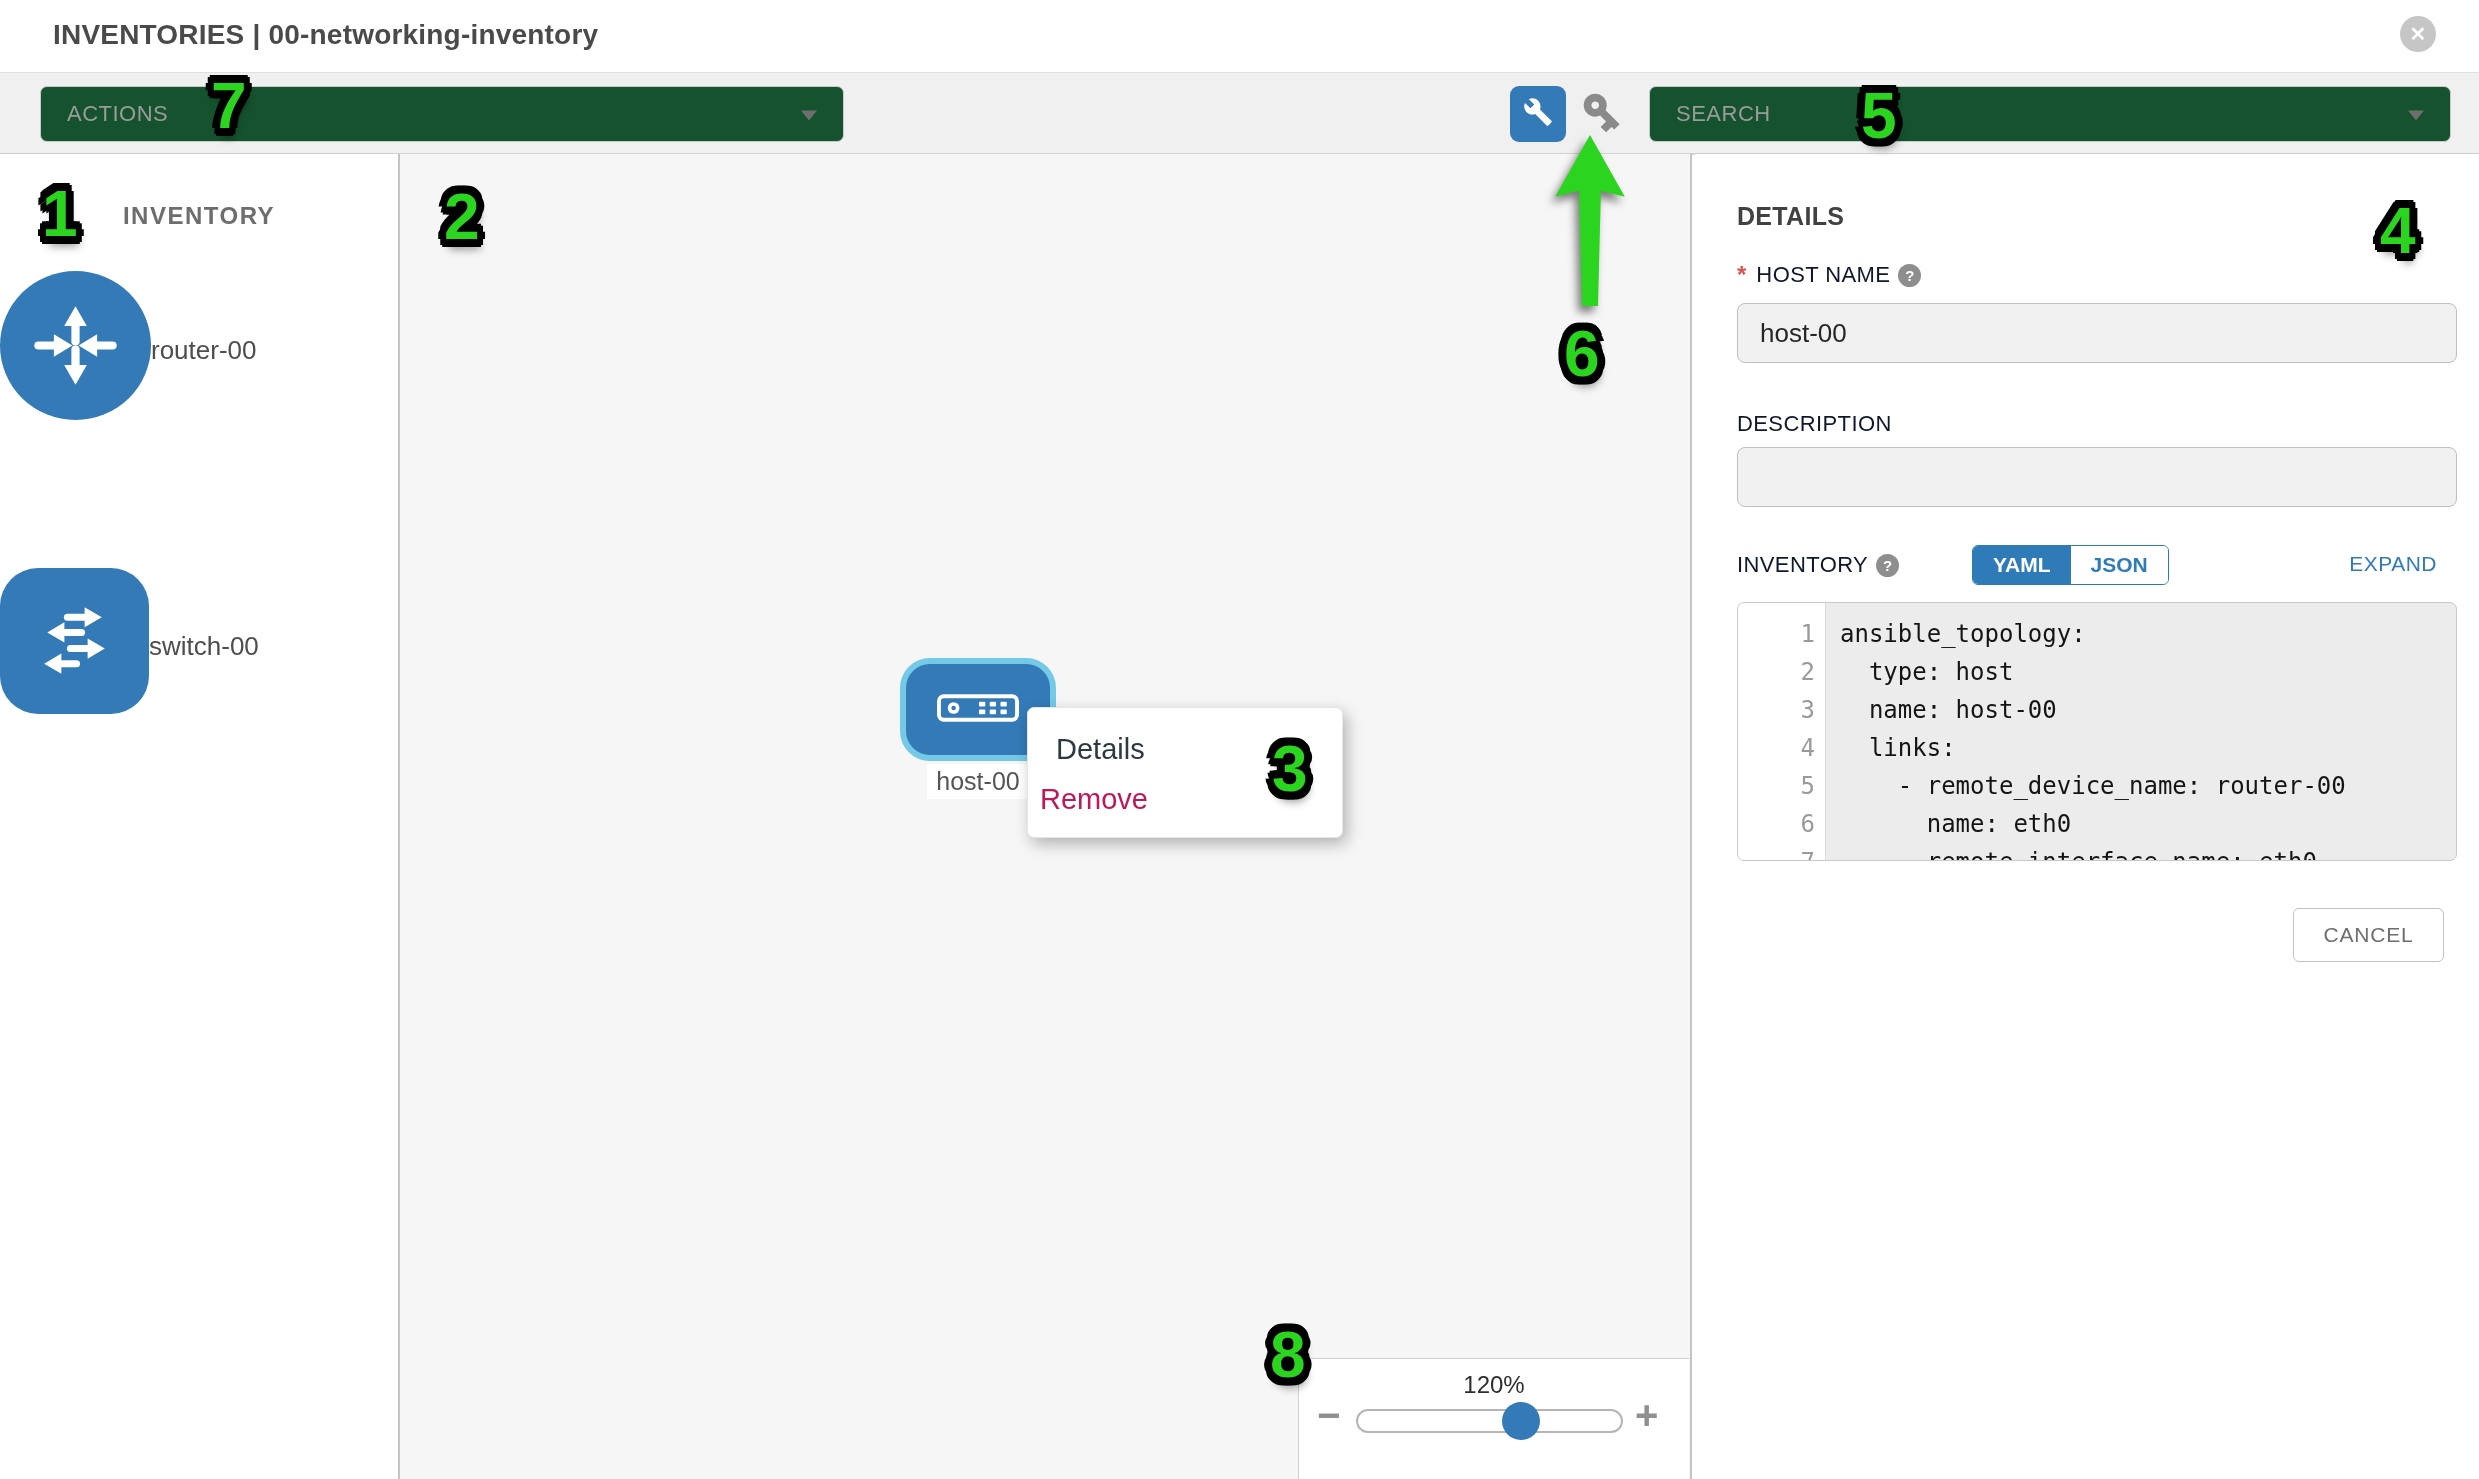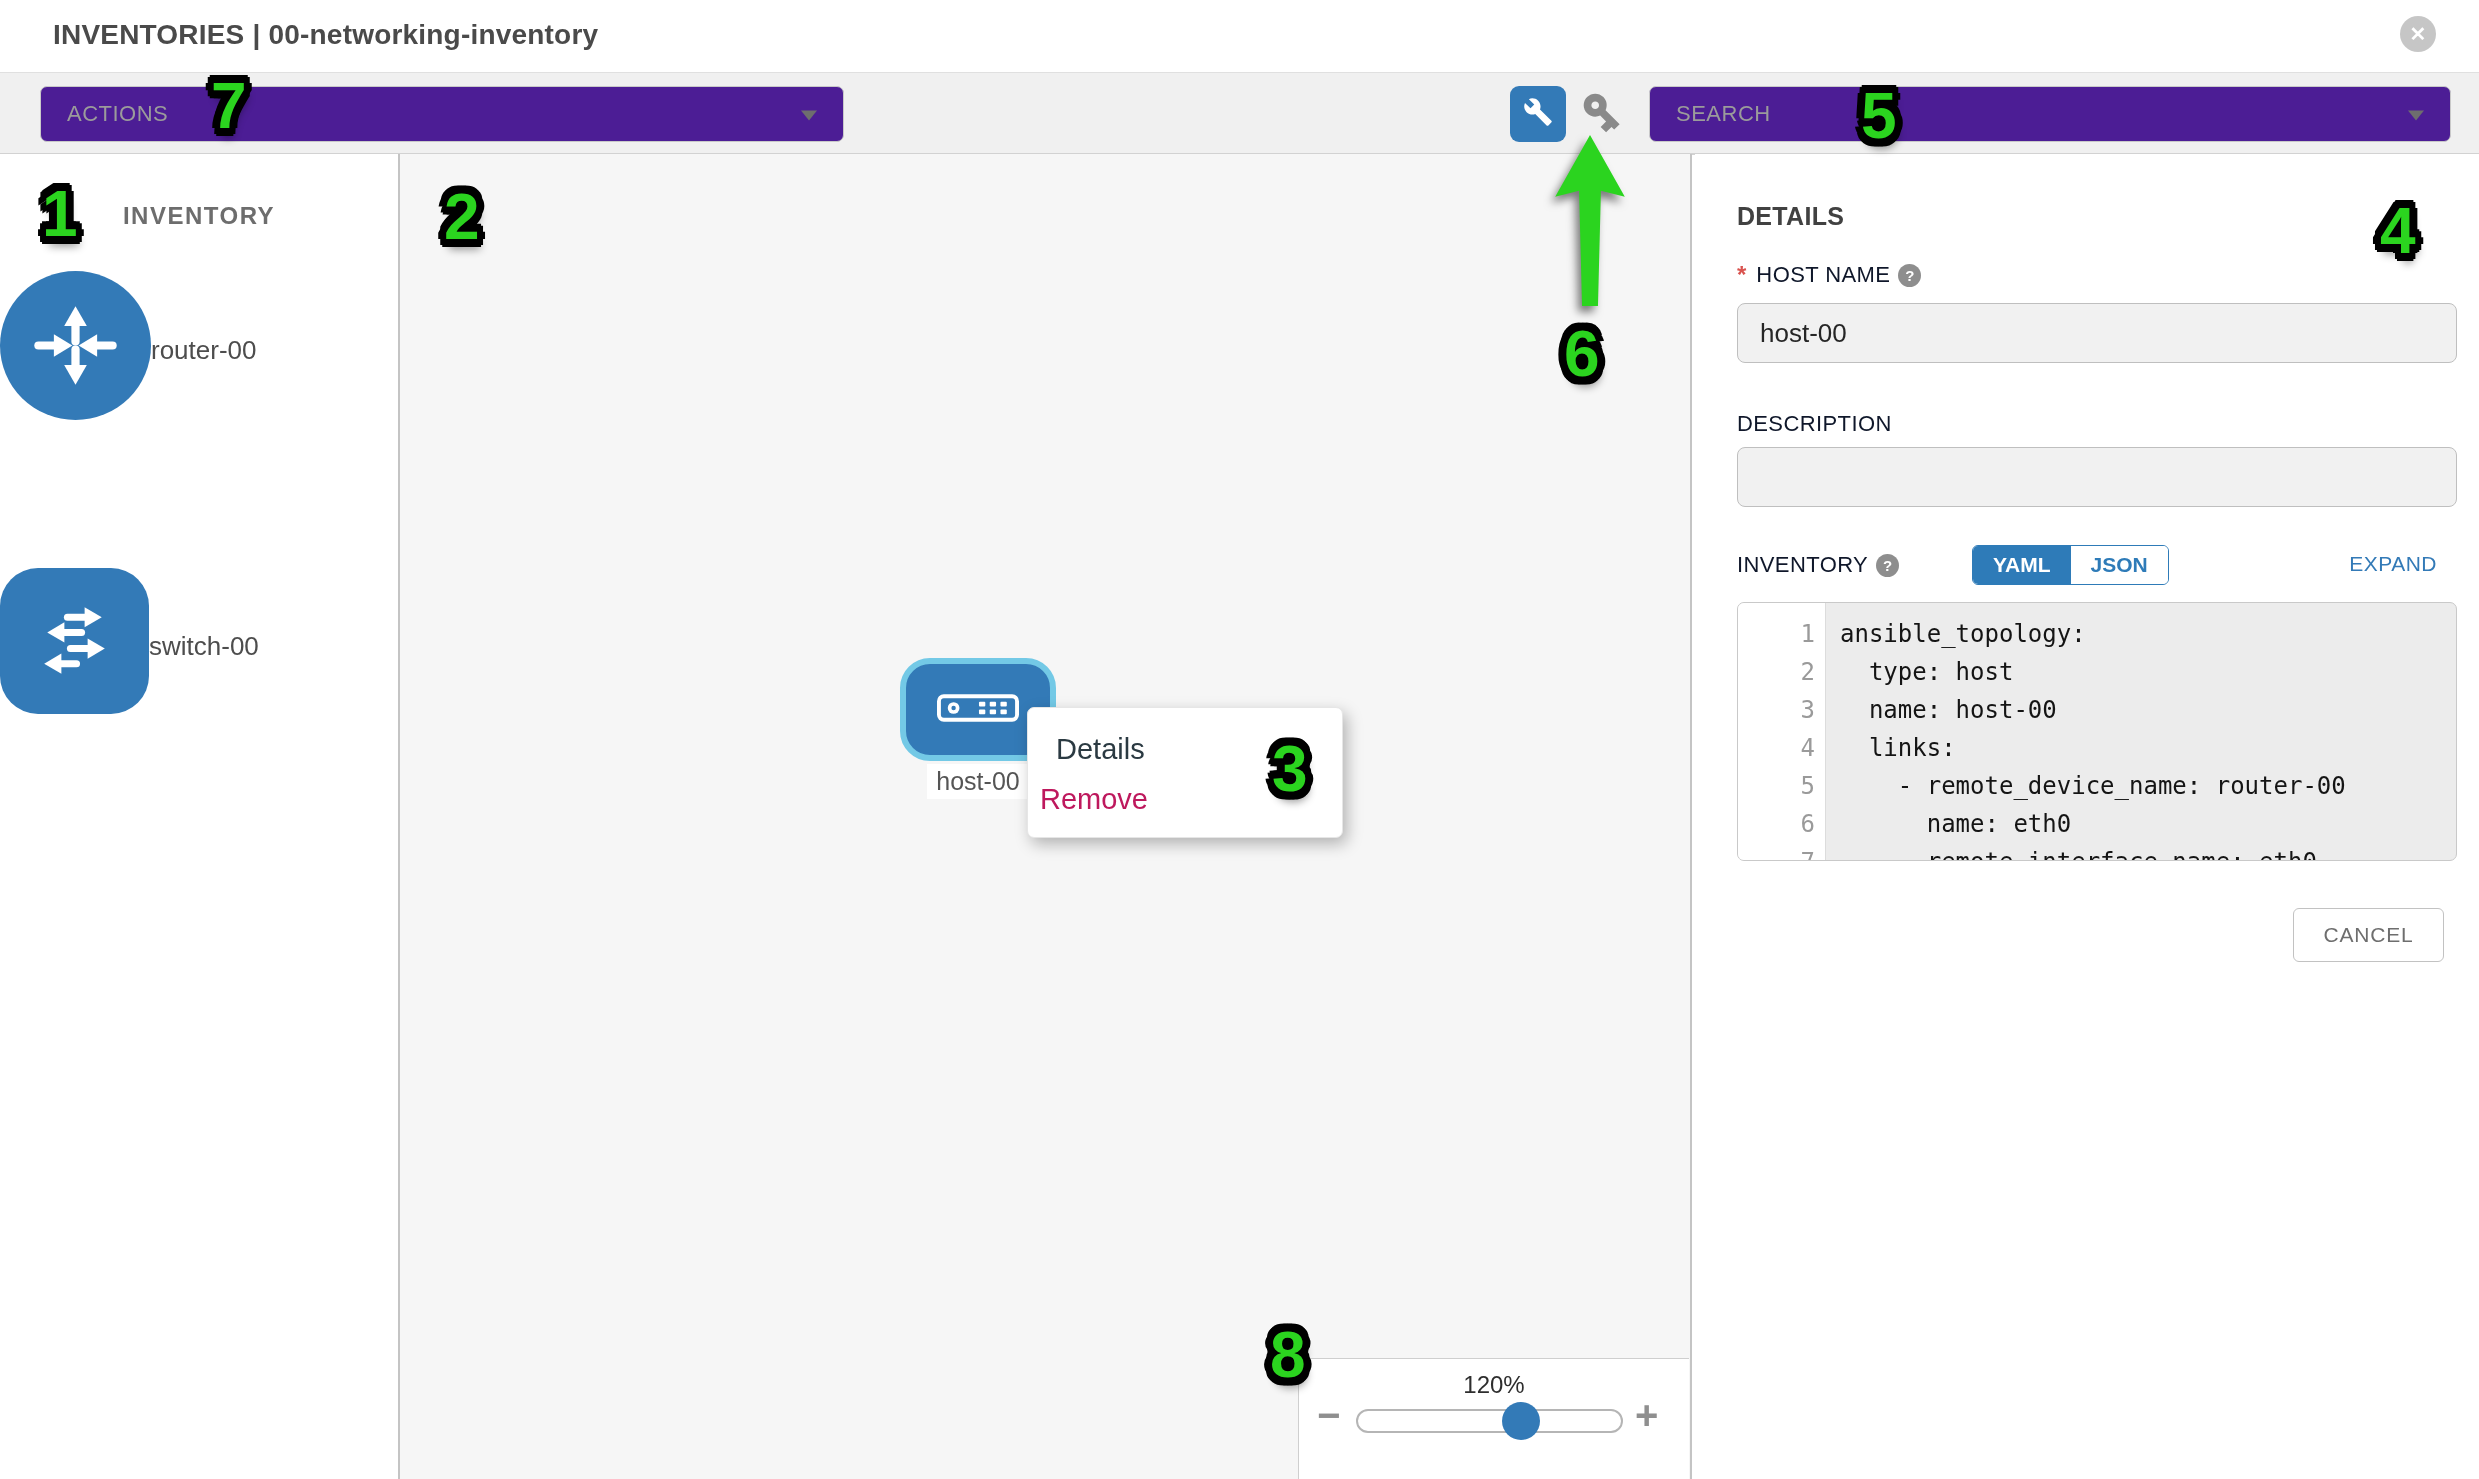--- a/index.html
+++ b/index.html
@@ -10,21 +10,21 @@
   
   .titlebar { position:absolute; left:0; top:0; width:2480px; height:72px; background:#fff; }
   .page-title { position:absolute; left:53px; top:19px; font-size:28px; font-weight:700; color:#4a4a4a; letter-spacing:0.2px; }
   .close-btn { position:absolute; left:2400px; top:16px; width:36px; height:36px; border-radius:50%;
                background:#c6c6c6; color:#fff; display:flex; align-items:center; justify-content:center;
                font-size:20px; font-weight:700; cursor:pointer; }
 
   
   .toolbar { position:absolute; left:0; top:72px; width:2480px; height:83px; background:#f0f0f0;
              border-top:1px solid #e0e0e0; border-bottom:2px solid #d2d2d2; }
-  .combo { position:absolute; top:13px; height:56px; background:#4c1d95; border:1px solid #c9c9c9; border-radius:7px; cursor:pointer; }
+  .combo { position:absolute; top:13px; height:56px; background:#14532d; border:1px solid #c9c9c9; border-radius:7px; cursor:pointer; }
   .combo .lbl { position:absolute; left:26px; top:50%; transform:translateY(-50%); font-size:22px; color:#9b9b9b; letter-spacing:0.5px; }
   .combo .caret { position:absolute; right:26px; top:50%; transform:translateY(-35%); width:0; height:0;
                   border-left:8px solid transparent; border-right:8px solid transparent; border-top:10px solid #6e6e6e; }
   .combo-actions { left:40px; width:804px; }
   .combo-search { left:1649px; width:802px; }
   .wrench-btn { position:absolute; left:1510px; top:13px; width:56px; height:56px; background:#337ab7; border-radius:9px;
                 display:flex; align-items:center; justify-content:center; cursor:pointer; }
   .key-btn { position:absolute; left:1576px; top:15px; width:52px; height:52px; display:flex; align-items:center; justify-content:center; cursor:pointer; }
   .key-btn svg { transform:rotate(45deg); }
 

